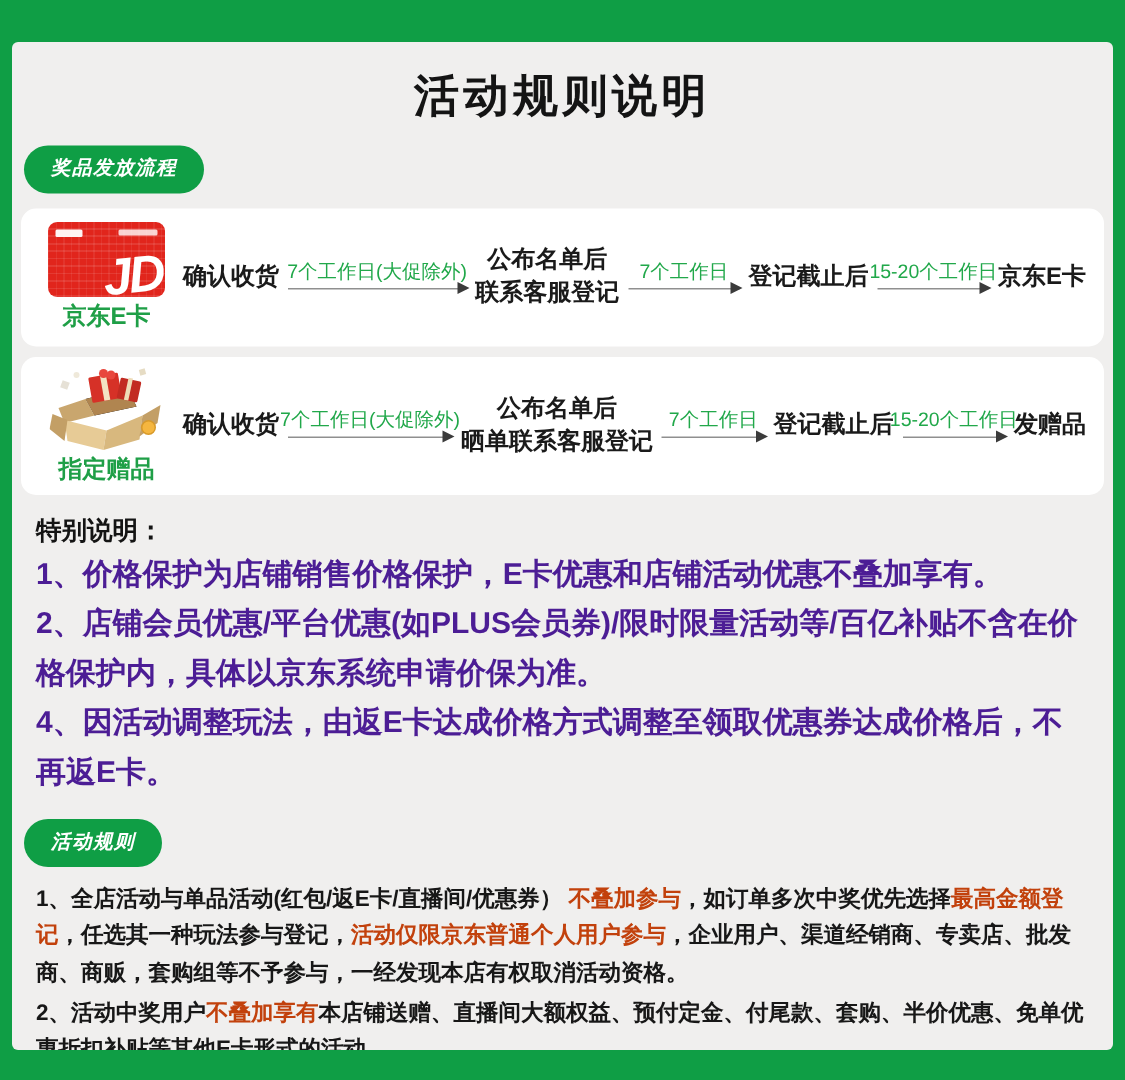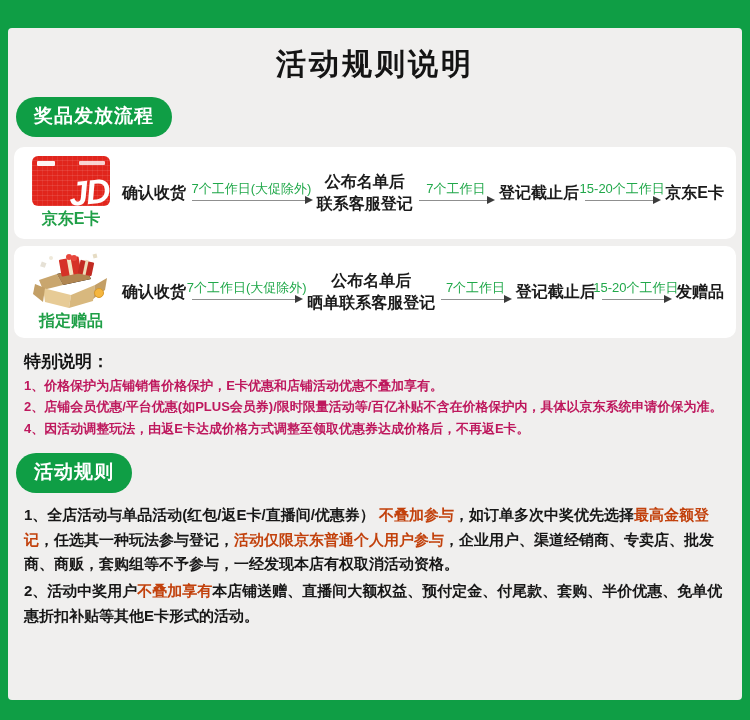--- a/index.html
+++ b/index.html
@@ -12,22 +12,22 @@
   .panel {
     position:absolute; left:8px; right:8px; top:28px; bottom:20px;
     background:#f0efee; border-radius:4px; overflow:hidden;
   }
   .title {
     text-align:center; font-size:30px; font-weight:800; color:#141414;
     letter-spacing:3px; margin:16px 0 8px;
   }
   .pill {
     display:inline-block; background:#0f9e45; color:#fff;
-    font-size:19px; font-weight:700; letter-spacing:1px;
-    padding:6px 18px 8px; border-radius:22px; margin:4px 0 10px 8px;
+    font-size:13px; font-weight:700; letter-spacing:1px;
+    padding:6px 18px 8px; border-radius:22px; margin:4px 0 10px 8px;font-style:italic;
   }
   .pill2 { margin-top:14px; }
   .card {
     background:#ffffff; border-radius:10px; margin:0 6px 7px;
     padding:8px 12px; height:92px; display:flex; align-items:center;
   }
   .fig { width:90px; display:flex; flex-direction:column; align-items:center; margin-right:6px; flex:0 0 auto; }
   .fig-label { color:#1f9f47; font-weight:700; font-size:16px; margin-top:3px; white-space:nowrap; }
   
   .jd-card {
@@ -48,21 +48,21 @@
   .arrow { flex:1 1 0; margin:0 6px; display:flex; flex-direction:column; align-items:center; transform:translateY(-3px); min-width:58px; }
   .arrow .lbl { color:#21a84a; font-size:13px; font-weight:400; white-space:nowrap; }
   .arrow .shaft { width:100%; height:1px; background:#8f8f8f; position:relative; margin-top:2px; }
   .arrow .shaft::after {
     content:''; position:absolute; right:-2px; top:-4px;
     border-left:8px solid #3b3b3b; border-top:4px solid transparent; border-bottom:4px solid transparent;
   }
   .arrow.wide { flex:1.6 1 0; }
   
   .notes-heading { font-size:17px; font-weight:800; color:#141414; margin:12px 16px 2px; }
-  .note { color:#be185d; font-size:13px; font-weight:600; line-height:1.65; margin:0 16px; }
+  .note { color:#4c1d95; font-size:20px; font-weight:600; line-height:1.65; margin:0 16px; }
   
   .rule { color:#171717; font-size:15px; font-weight:600; line-height:1.62; margin:0 16px 3px; }
   .rule .g { color:#c2410c; }
 </style>
 </head>
 <body>
 
 <div class="panel">
 
   <div class="title">活动规则说明</div>

